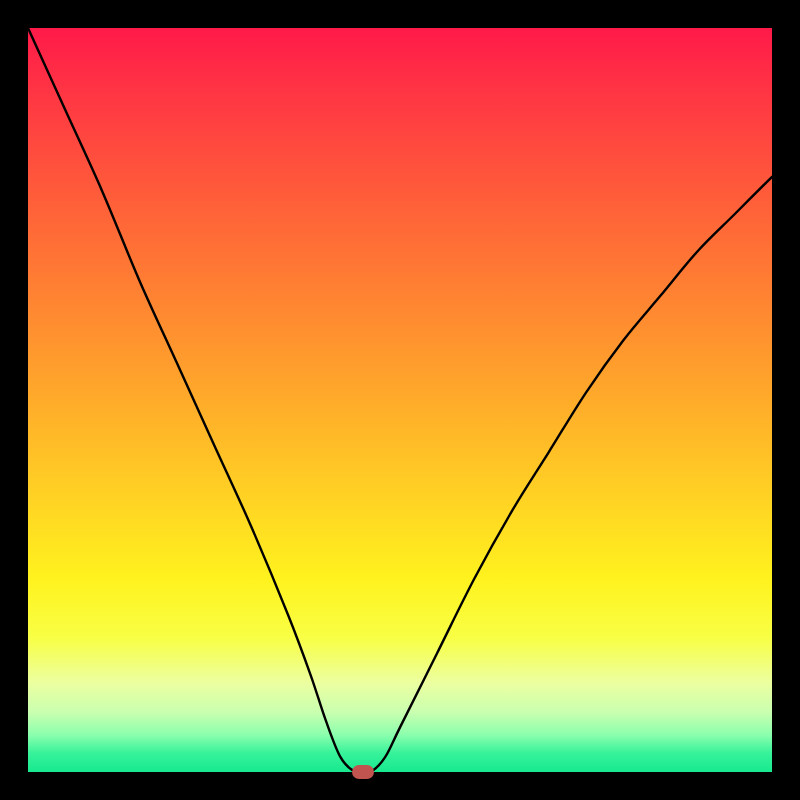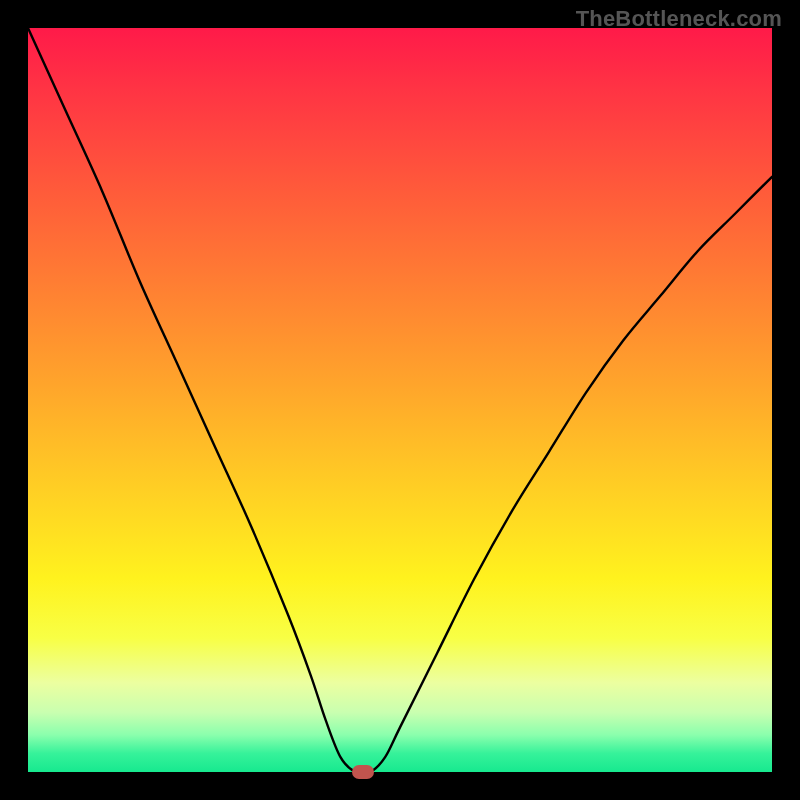--- a/index.html
+++ b/index.html
@@ -65,21 +65,20 @@
     height: 14px;
     border-radius: 7px;
     background: #c1544e;
     transform: translate(-50%, -50%);
   }
 </style>
 </head>
 <body>
 
 <div class="frame">
-  <div class="watermark">TheBottleneck.com</div>
 
   <div class="plot-area">
     <svg class="curve" viewBox="0 0 744 744" preserveAspectRatio="none">
       <path id="curve-path" d="M 0 0 C 6.2 13.640000000000006, 24.800000000000004 54.560000000000045, 37.2 81.84000000000003 C 49.6 109.12000000000002, 62.00000000000001 135.15999999999997, 74.4 163.67999999999995 C 86.80000000000001 192.19999999999993, 99.19999999999999 224.43999999999997, 111.6 252.95999999999998 C 124 281.47999999999996, 136.4 307.52, 148.8 334.79999999999995 C 161.20000000000002 362.0799999999999, 173.6 389.35999999999996, 186 416.64 C 198.4 443.92, 210.79999999999998 469.96000000000004, 223.2 498.48 C 235.6 527, 250.47999999999996 562.96, 260.4 587.76 C 270.32 612.56, 276.52000000000004 629.92, 282.72 647.28 C 288.92 664.64, 292.64000000000004 678.28, 297.6 691.92 C 302.56 705.56, 307.52 720.44, 312.47999999999996 729.12 C 317.43999999999994 737.8, 322.4 741.52, 327.36 744 C 332.32000000000005 746.48, 337.28000000000003 746.48, 342.24 744 C 347.2 741.52, 352.16 736.56, 357.12 729.12 C 362.08 721.6800000000001, 363.32 716.72, 372 699.36 C 380.68 682, 396.80000000000007 649.76, 409.20000000000005 624.96 C 421.6 600.1600000000001, 434 574.1199999999999, 446.4 550.56 C 458.79999999999995 527, 471.20000000000005 504.68, 483.6 483.6 C 496 462.52000000000004, 508.4 443.91999999999996, 520.8 424.08 C 533.1999999999999 404.24, 545.6 383.15999999999997, 558 364.56 C 570.4 345.96000000000004, 582.8000000000001 328.6, 595.2 312.48 C 607.6 296.36, 620 282.71999999999997, 632.4 267.84 C 644.8 252.95999999999998, 657.2 236.84000000000003, 669.6 223.20000000000005 C 682 209.56000000000006, 694.4 198.4, 706.8 186 C 719.1999999999999 173.6, 737.8 154.99999999999997, 744 148.79999999999995" stroke="#000000" stroke-width="2.4" fill="none" stroke-linecap="round" stroke-linejoin="round"></path>
     </svg>
     <div class="marker" id="marker" style="left: 334.8px; top: 744px; background: rgb(193, 84, 78);"></div>
   </div>
 </div>
 
 </body></html>

